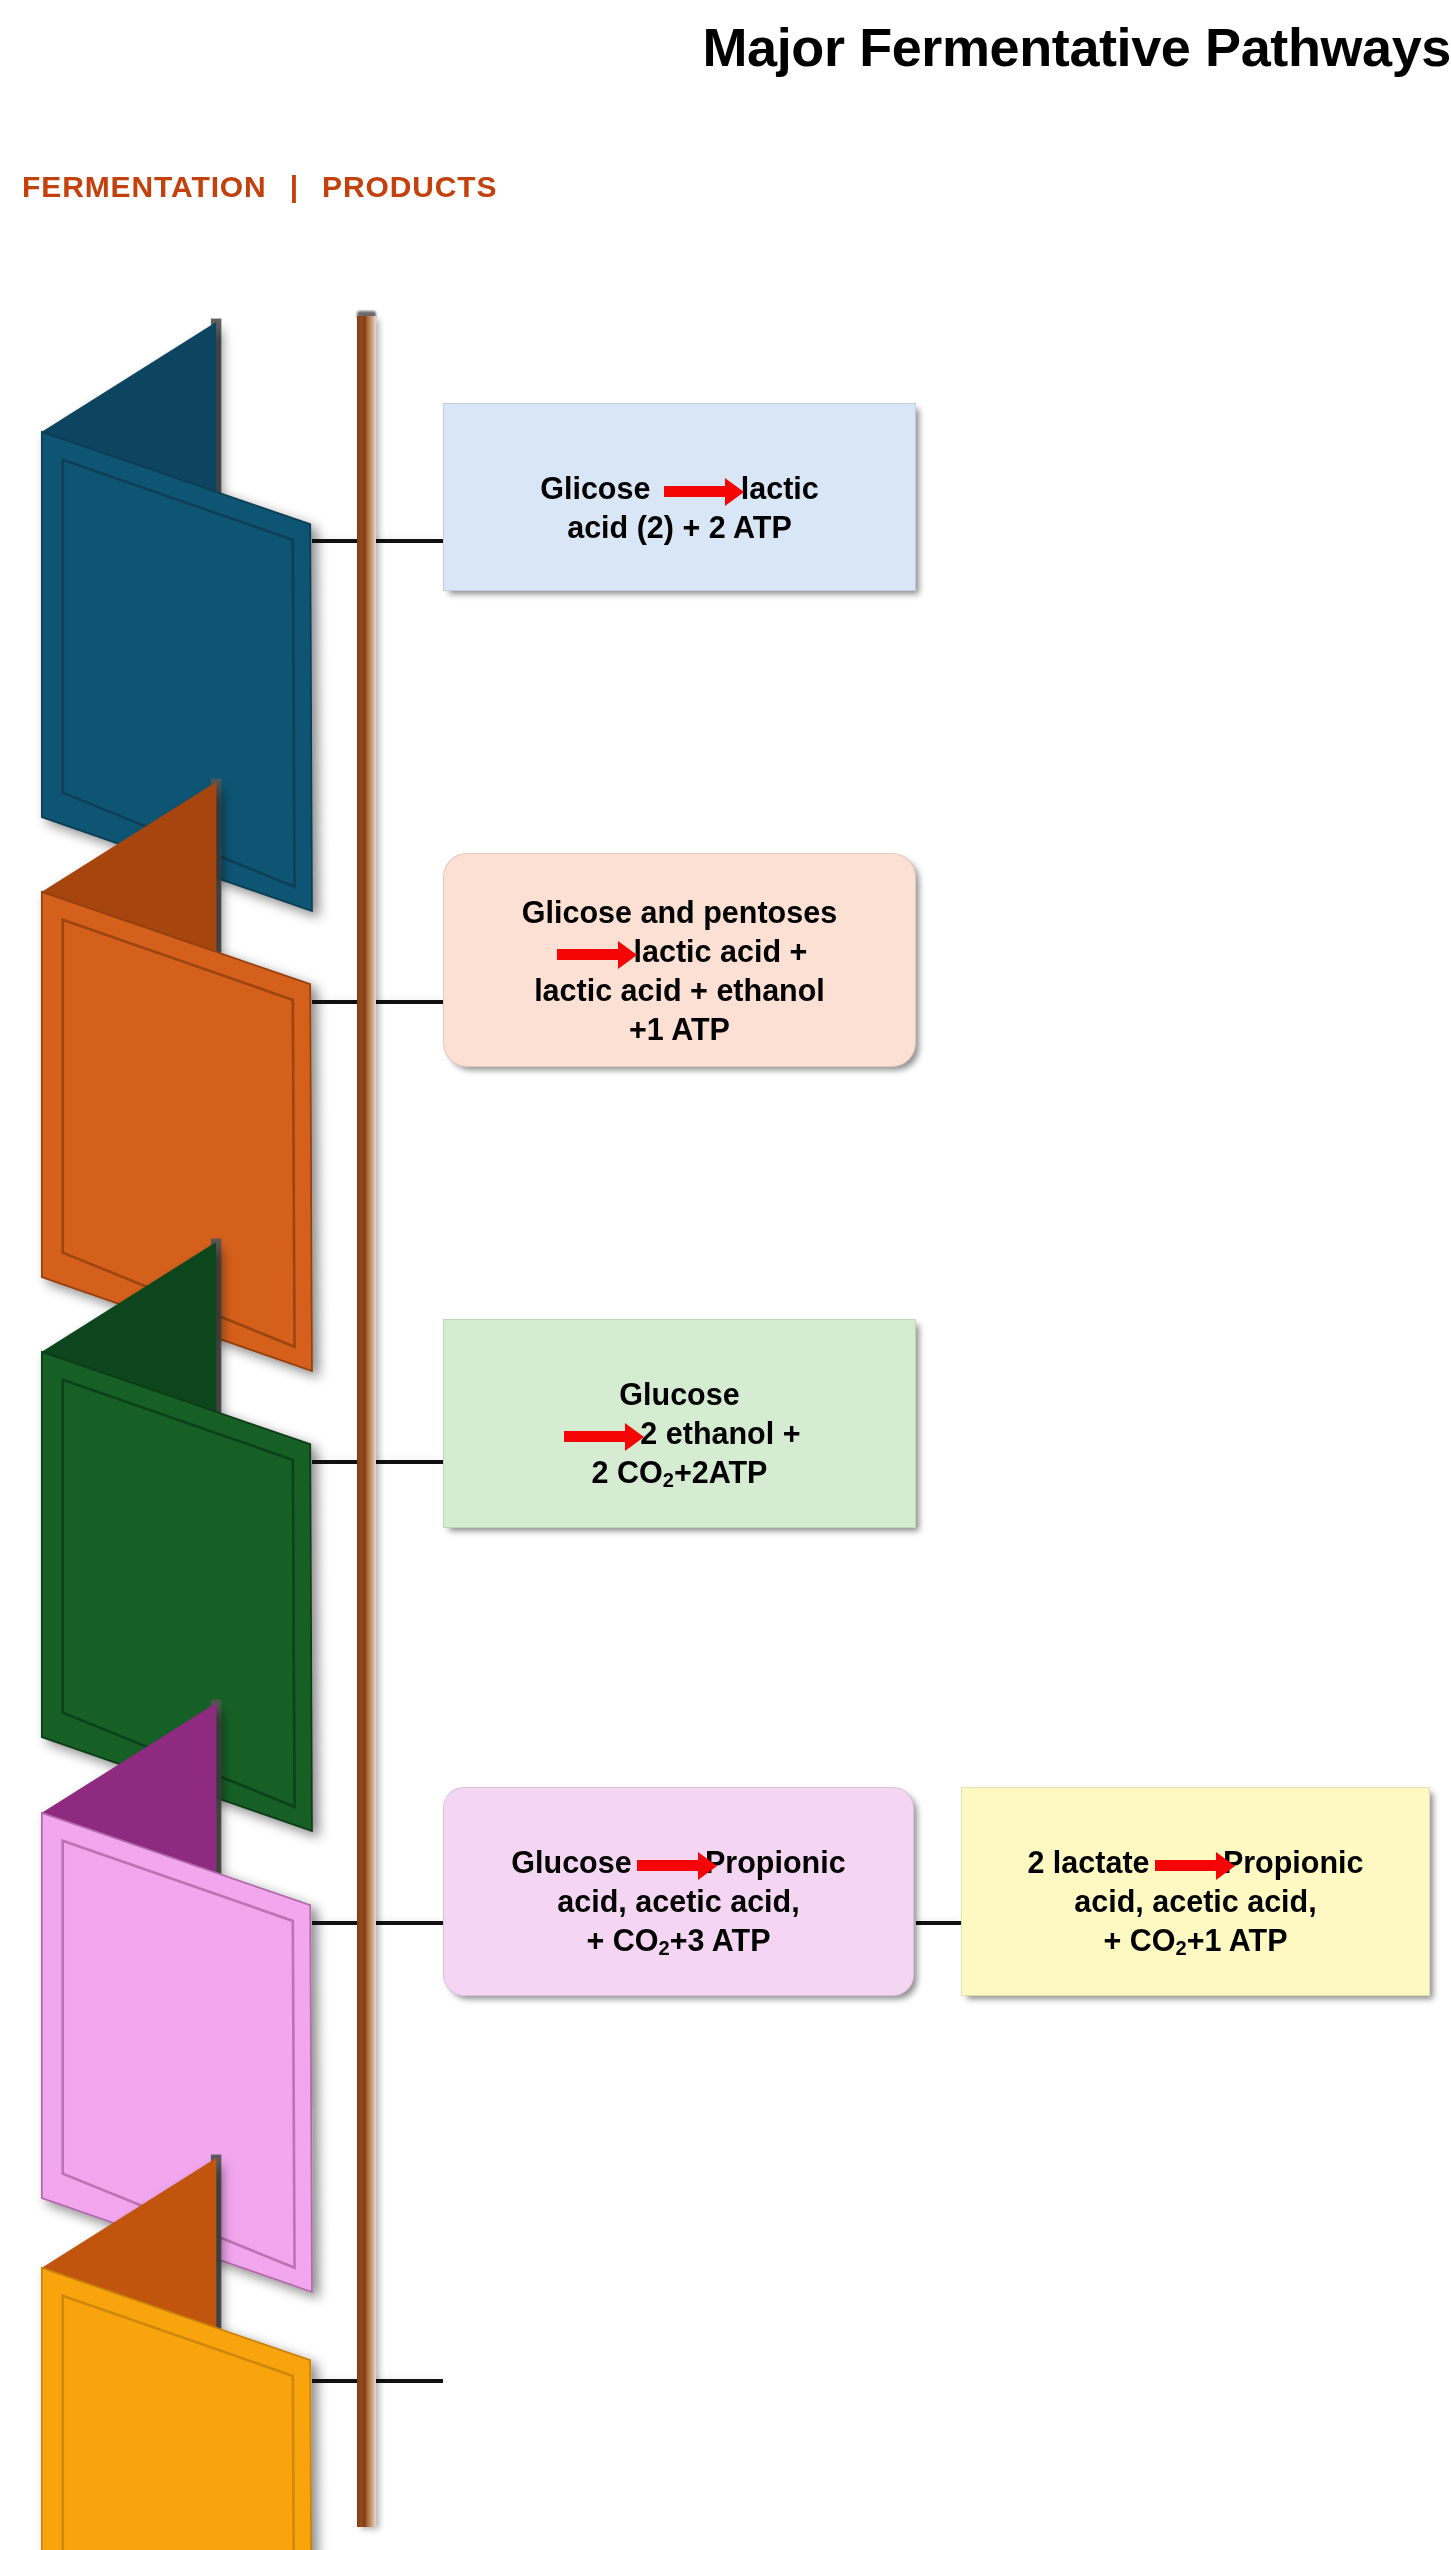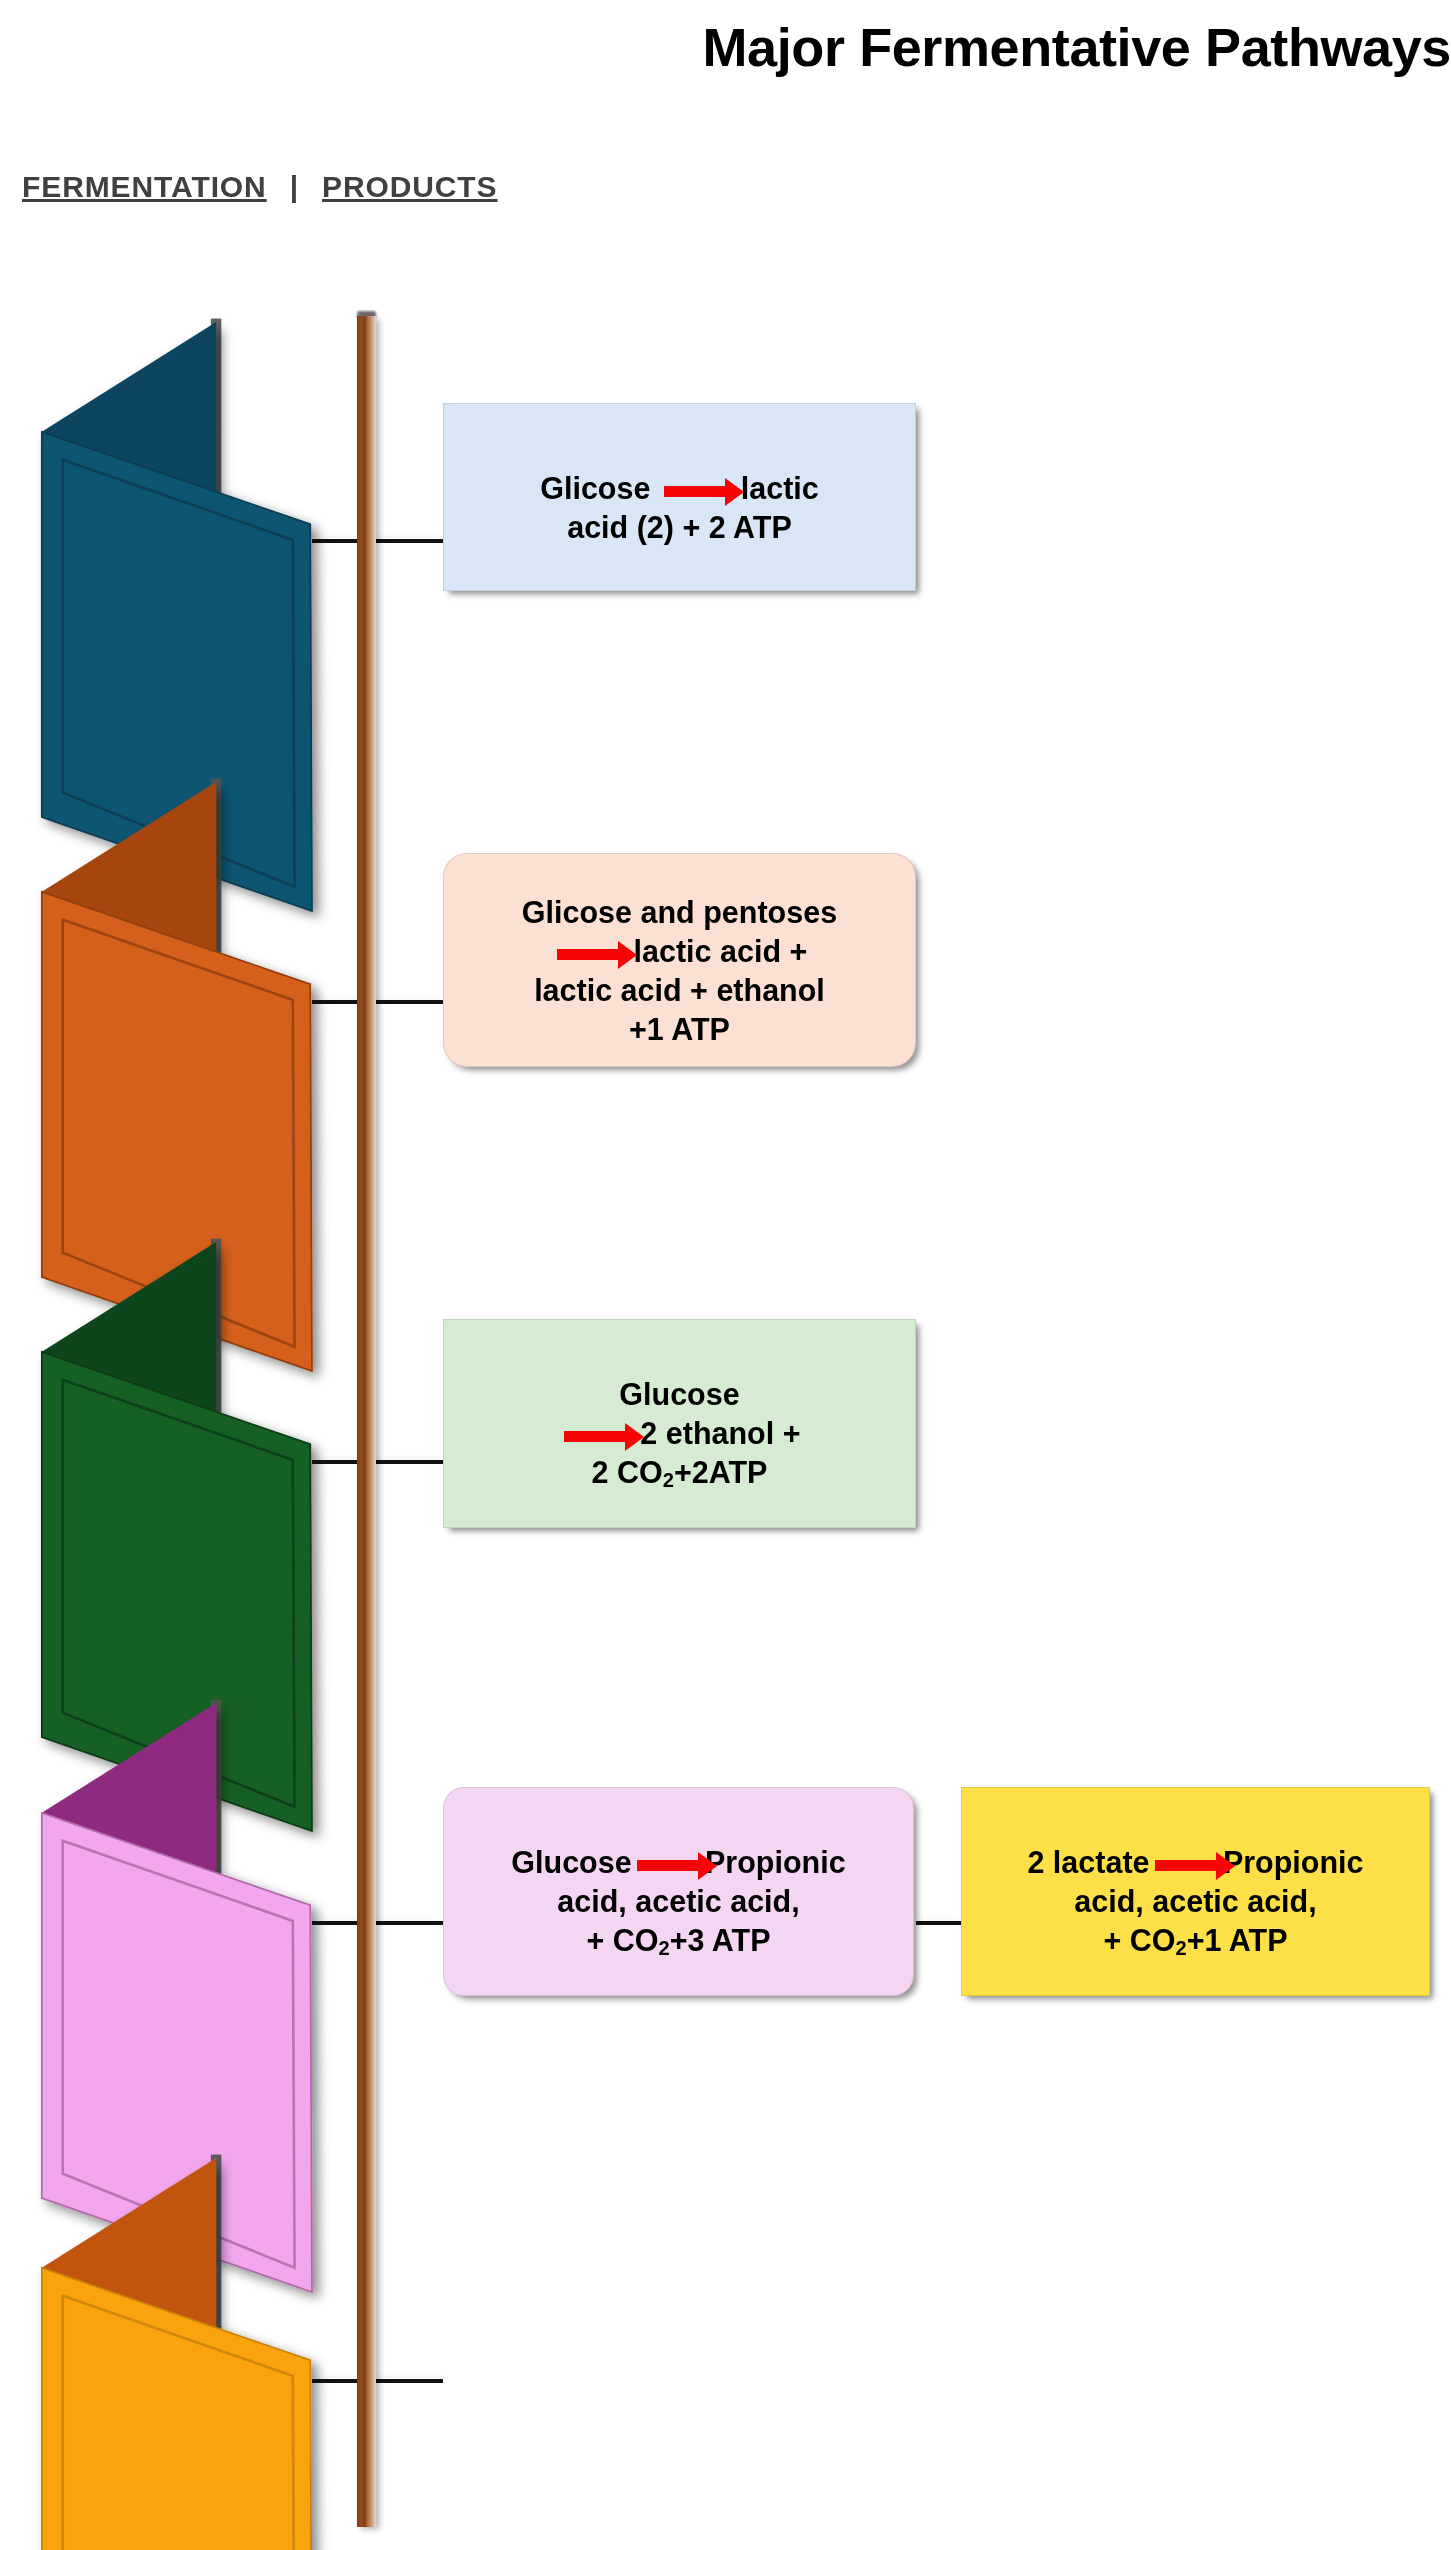--- a/index.html
+++ b/index.html
@@ -11,23 +11,22 @@
 
   
   #title{
     position:absolute;left:0;top:15.7px;width:1451px;text-align:right;
     font-size:54px;font-weight:bold;color:#000;letter-spacing:-0.4px;
   }
 
   
   #col-headers{
     position:absolute;left:22px;top:170px;
-    font-size:30px;font-weight:bold;color:#404040;letter-spacing:0.9px;
+    font-size:30px;font-weight:bold;color:#c2410c;letter-spacing:0.9px;
     white-space:nowrap;
-    text-decoration:underline;
   }
   #col-headers .sep{display:inline-block;padding:0 23px;font-weight:bold;}
 
   
   #pole{
     position:absolute;left:357px;top:316px;width:19px;height:2211px;
     background:linear-gradient(to right,#7a3c19 0%,#9a4a1c 22%,#7e3f1a 42%,#b06a3a 55%,#c2906d 72%,#e6d7cc 100%);
     box-shadow:3.5px 2.6px 6.1px rgba(0,0,0,0.30);
     z-index:4;
   }
@@ -193,21 +192,21 @@
       </div>
       <div class="connector" style="left:312px;top:239px;width:131px;"></div>
       <div class="connector" style="left:916px;top:239px;width:45px;"></div>
       <div class="pbox" style="left:443px;top:105px;width:471px;height:209px;background:#f4d6f2;border-radius:21px;">
         <div class="txt">
           <div>Glucose<span class="arw"></span>Propionic</div>
           <div>acid, acetic acid,</div>
           <div>+ CO<sub>2</sub>+3 ATP</div>
         </div>
       </div>
-      <div class="pbox" style="left:961px;top:105px;width:469px;height:209px;background:#fde047;">
+      <div class="pbox" style="left:961px;top:105px;width:469px;height:209px;background:#fef9c3;">
         <div class="txt">
           <div>2 lactate<span class="arw"></span>Propionic</div>
           <div>acid, acetic acid,</div>
           <div>+ CO<sub>2</sub>+1 ATP</div>
         </div>
       </div>
     </div>
     <div class="row" style="top:2137px;height:523px;">
       <div class="banner dark-label">
         <svg width="366" height="558" viewBox="0 0 420 640">

